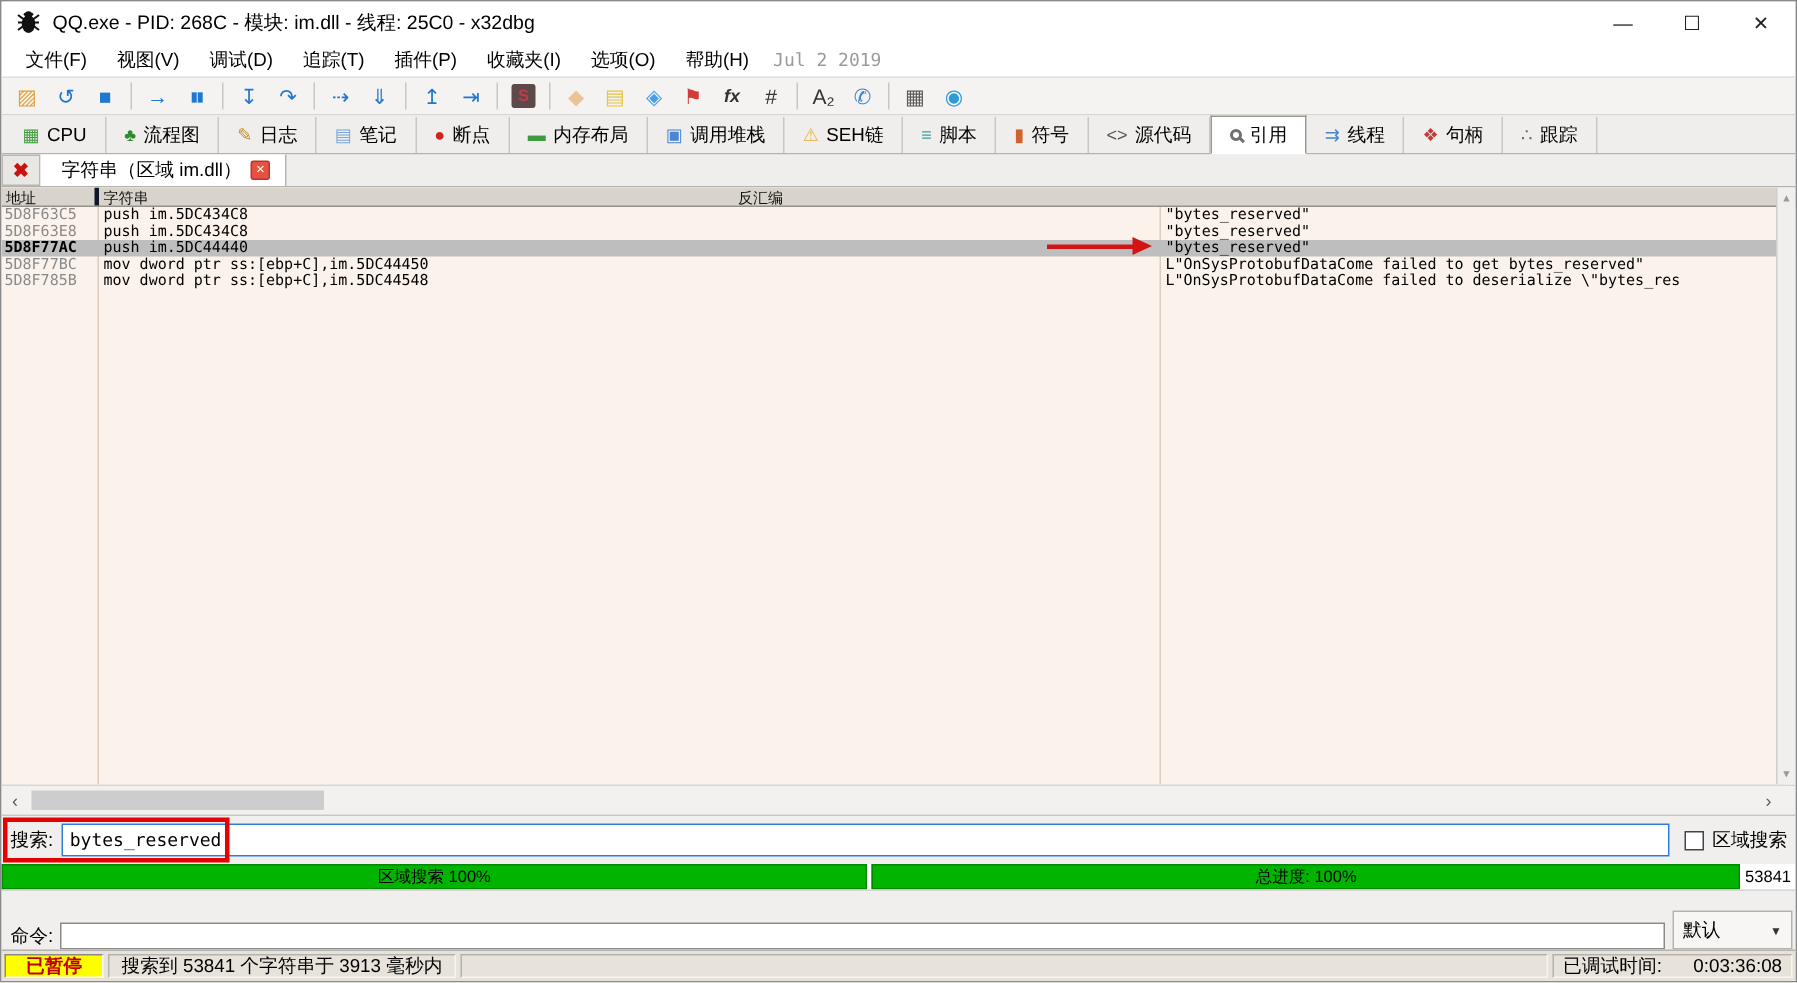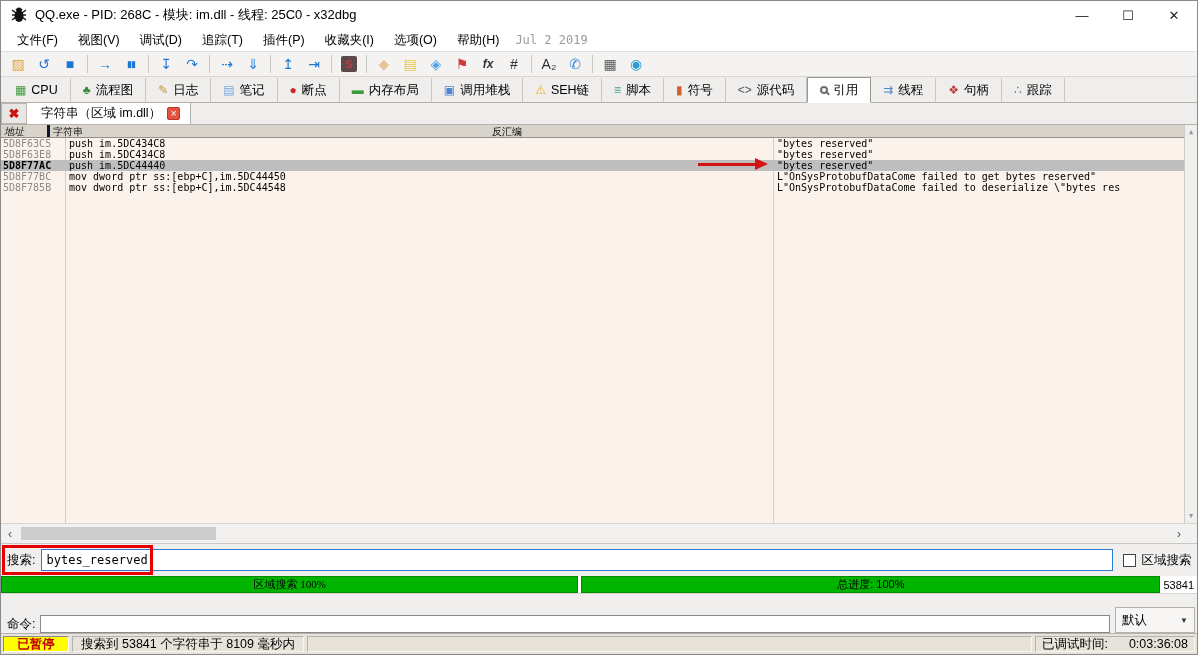--- a/index.html
+++ b/index.html
@@ -38,21 +38,21 @@
   
   .subtabbar { height:22px; display:flex; align-items:stretch; background:#efeeec; border-bottom:1px solid #b5b2ad; flex:0 0 auto; }
   .subtab-close { width:26px; display:flex; align-items:center; justify-content:center; color:#cc1111; font-size:13px; font-weight:bold; border:1px solid #b9b6b1; background:#e9e7e4; }
   .subtab { display:flex; align-items:center; gap:6px; padding:0 10px 0 14px; background:#fff; border-right:1px solid #b5b2ad; font-size:12.5px; }
   .subtab-x { width:13px; height:13px; background:#e5523f; border:1px solid #b33; border-radius:2px; color:#fff; font-size:10px; line-height:11px; text-align:center; }
 
   
   .table-wrap { position:relative; flex:1 1 auto; background:#fbf3eb; overflow:hidden; display:flex; flex-direction:column; font-family:"DejaVu Sans Mono", monospace; }
   .thead { display:flex; height:13px; background:#d8d4cb; border-bottom:1px solid #96918a; font-size:10px; color:#111; flex:0 0 auto; font-family:"Liberation Sans", sans-serif; }
   .th { padding-left:3px; overflow:hidden; white-space:nowrap; }
-  .th.addr { width:49px; border-right:3px solid #0f172a;font-style:italic; }
+  .th.addr { width:65px; border-right:3px solid #0f172a; }
   .th.dis  { width:708px; border-right:1px solid #96918a; }
   .th.str  { flex:1; }
   .tbody { position:relative; flex:1; }
   .col-div { position:absolute; top:0; bottom:0; width:1px; background:#ddcdc0; z-index:0; }
   .trow { display:flex; height:11px; line-height:11px; font-size:10px; white-space:pre; position:relative; z-index:1; }
   .trow.selected { background:#bebebe; }
   .c-addr { width:65px; padding-left:2px; color:#8a8a8a; overflow:hidden; }
   .trow.selected .c-addr { color:#000; font-weight:bold; }
   .c-dis { width:708px; padding-left:3px; color:#000; overflow:hidden; }
   .c-str { flex:1; padding-left:3px; color:#000; overflow:hidden; }
@@ -74,21 +74,21 @@
   .search-label { font-size:12.5px; margin-right:6px; z-index:1; }
   .search-input { width:1072px; height:22px; border:1px solid #2e7cd6; background:#fff; font-family:"DejaVu Sans Mono", monospace; font-size:12px; padding:0 4px; outline:none; }
   .regex-wrap { display:flex; align-items:center; gap:5px; margin-left:10px; }
   .checkbox { width:13px; height:13px; border:1px solid #444; background:#fff; }
   .regex-label { font-size:12.5px; }
   .anno-box { position:absolute; left:1px; top:1px; width:151px; height:30px; border:3px solid #e60000; z-index:5; pointer-events:none; }
 
   
   .progress-row { height:17px; display:flex; align-items:stretch; background:#fff; gap:3px; flex:0 0 auto; }
   .pbar { background:#00b400; border:1px solid #008a00; color:#000; font-size:11px; display:flex; align-items:center; justify-content:center; }
-  .pbar.region { width:578px;font-family:Liberation Serif, serif; }
+  .pbar.region { width:578px; }
   .pbar.total { width:580px; }
   .pcount { flex:1; display:flex; align-items:center; justify-content:flex-end; padding-right:3px; font-size:11px; color:#000; }
 
   
   .cmd-row { height:40px; background:#f0efed; display:flex; align-items:flex-end; padding:0 2px 0 6px; gap:5px; border-top:1px solid #d8d6d2; flex:0 0 auto; }
   .cmd-label { font-size:12.5px; }
   .cmd-input { flex:1; height:18px; border:1px solid #8a8a8a; background:#fff; font-size:12px; padding:0 3px; outline:none; }
   .combo { width:80px; height:20px; border:1px solid #b5b2ad; background:#f7f6f4; display:flex; align-items:center; font-size:12.5px; padding:12px 6px; }
   .combo-arrow { margin-left:auto; font-size:8px; color:#333; }
 
@@ -335,21 +335,21 @@
     <span class="cmd-label">命令:</span>
     <input class="cmd-input" type="text" value="" style="">
     <div class="combo">
       <span>默认</span>
       <span class="combo-arrow">▼</span>
     </div>
   </div>
 
   <div class="statusbar">
     <div class="status-badge">已暂停</div>
-    <div class="status-msg">搜索到 53841 个字符串于 8109 毫秒内</div>
+    <div class="status-msg">搜索到 53841 个字符串于 3913 毫秒内</div>
     <div class="status-spacer"></div>
     <div class="status-time">
       <span>已调试时间:</span>
       <span>0:03:36:08</span>
     </div>
   </div>
 
 </div>
 
 </body></html>

